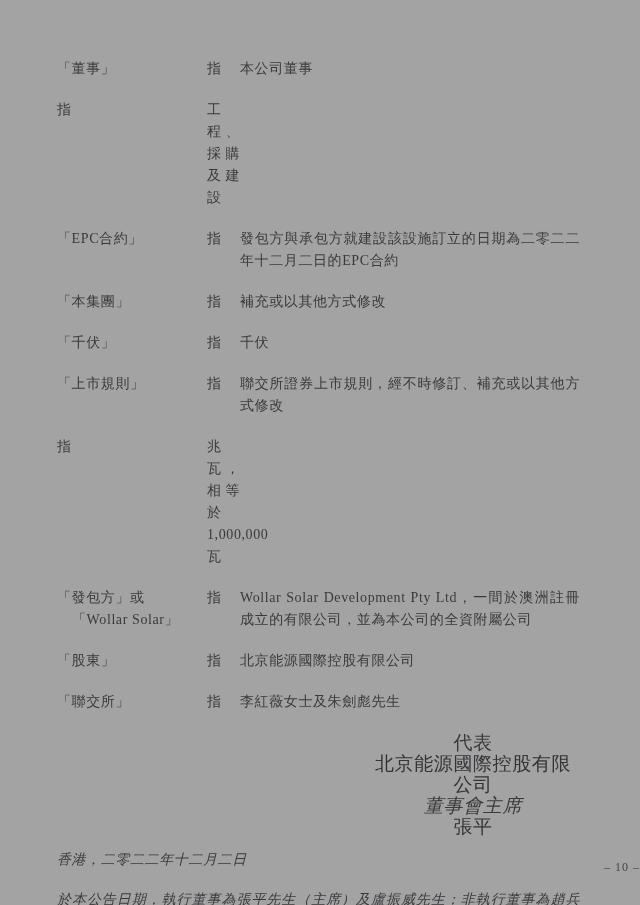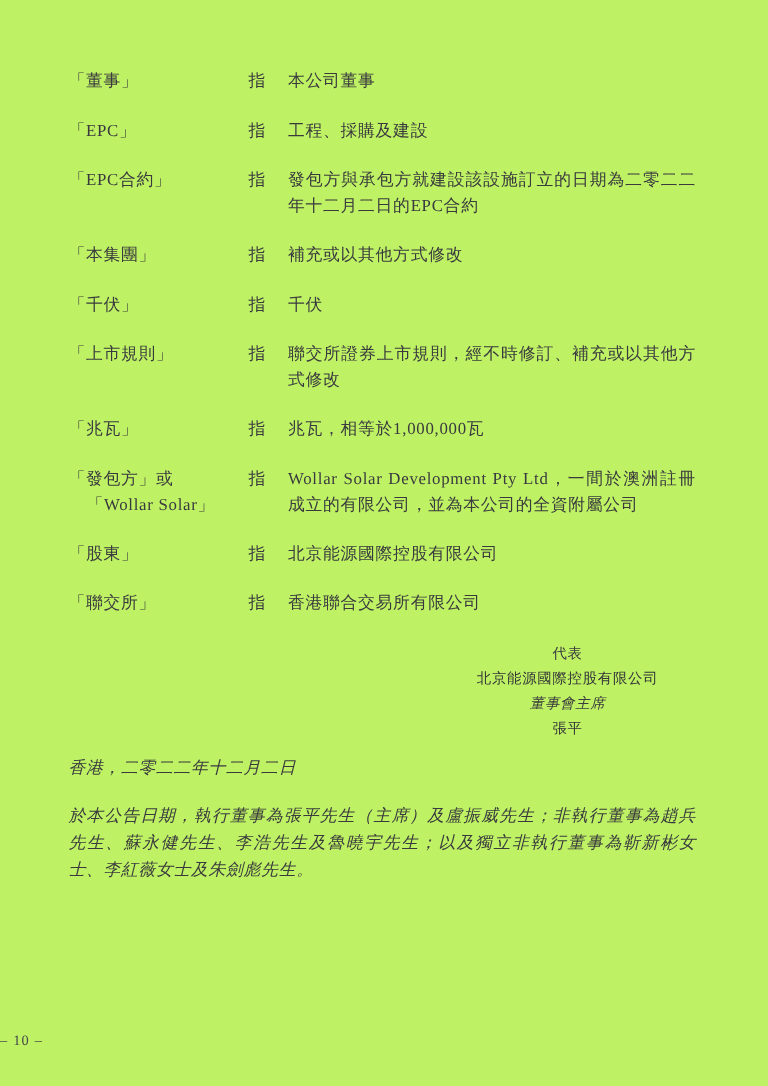--- a/index.html
+++ b/index.html
@@ -1,20 +1,20 @@
 <!DOCTYPE html>
 <html><head>
 <meta charset="utf-8">
 <style>
   html, body { margin: 0; padding: 0; background: #ffffff; }
   .page {
     position: relative;
     width: 640px;
     height: 905px;
-    background: #bef264;
+    background: #a3a3a3;
     font-family: "Liberation Serif", "DejaVu Serif", serif;
     color: #3a3a3e;
     overflow: hidden;
   }
   .content {
     position: absolute;
     top: 58px;
     left: 57px;
     width: 523px;
   }
@@ -29,21 +29,21 @@
   .term-line2 {
     display: block;
     padding-left: 15px;
   }
   .def-text { text-align: justify; }
   .sig-block {
     width: 214px;
     margin-left: auto;
     margin-top: 0;
     text-align: center;
-    font-size: 12px;
+    font-size: 19px;
     line-height: 21px;
     letter-spacing: 0.6px;
   }
   .bold { font-weight: normal; color: #333338; }
   .italic { font-style: italic; }
   .dateline {
     margin-top: 12px;
     font-size: 14px;
     line-height: 22px;
     letter-spacing: 0.6px;
@@ -55,40 +55,39 @@
     font-style: italic;
     line-height: 22.5px;
     letter-spacing: 0.6px;
     text-align: justify;
   }
   .page-footer {
     position: absolute;
     left: 0;
     right: 0;
     top: 860px;
-    text-align: left;
+    text-align: right;
     font-size: 12px;
     letter-spacing: 1px;
     color: #45454a;
   }
 </style>
 </head>
 <body>
 
 <div class="page">
   <main class="content">
 
     <div class="def-row">
       <div><span>「董事」</span><span class="term-line2"></span></div>
       <div>指</div>
       <div class="def-text">本公司董事</div>
     </div>
 
     <div class="def-row">
-      <div><span>「EPC」</span><span class="term-line2"></span></div>
       <div>指</div>
       <div class="def-text">工程、採購及建設</div>
     </div>
 
     <div class="def-row">
       <div><span>「EPC合約」</span><span class="term-line2"></span></div>
       <div>指</div>
       <div class="def-text">發包方與承包方就建設該設施訂立的日期為二零二二年十二月二日的EPC合約</div>
     </div>
 
@@ -104,41 +103,40 @@
       <div class="def-text">千伏</div>
     </div>
 
     <div class="def-row">
       <div><span>「上市規則」</span><span class="term-line2"></span></div>
       <div>指</div>
       <div class="def-text">聯交所證券上市規則，經不時修訂、補充或以其他方式修改</div>
     </div>
 
     <div class="def-row">
-      <div><span>「兆瓦」</span><span class="term-line2"></span></div>
       <div>指</div>
       <div class="def-text">兆瓦，相等於1,000,000瓦</div>
     </div>
 
     <div class="def-row">
       <div><span>「發包方」或</span><span class="term-line2">「Wollar Solar」</span></div>
       <div>指</div>
       <div class="def-text">Wollar Solar Development Pty Ltd，一間於澳洲註冊成立的有限公司，並為本公司的全資附屬公司</div>
     </div>
 
     <div class="def-row">
       <div><span>「股東」</span><span class="term-line2"></span></div>
       <div>指</div>
       <div class="def-text">北京能源國際控股有限公司</div>
     </div>
 
     <div class="def-row">
       <div><span>「聯交所」</span><span class="term-line2"></span></div>
       <div>指</div>
-      <div class="def-text">香港聯合交易所有限公司</div>
+      <div class="def-text">李紅薇女士及朱劍彪先生</div>
     </div>
 
     <div class="sig-block">
       <div>代表</div>
       <div class="bold">北京能源國際控股有限公司</div>
       <div class="italic">董事會主席</div>
       <div class="bold">張平</div>
     </div>
 
     <div class="dateline">香港，二零二二年十二月二日</div>

